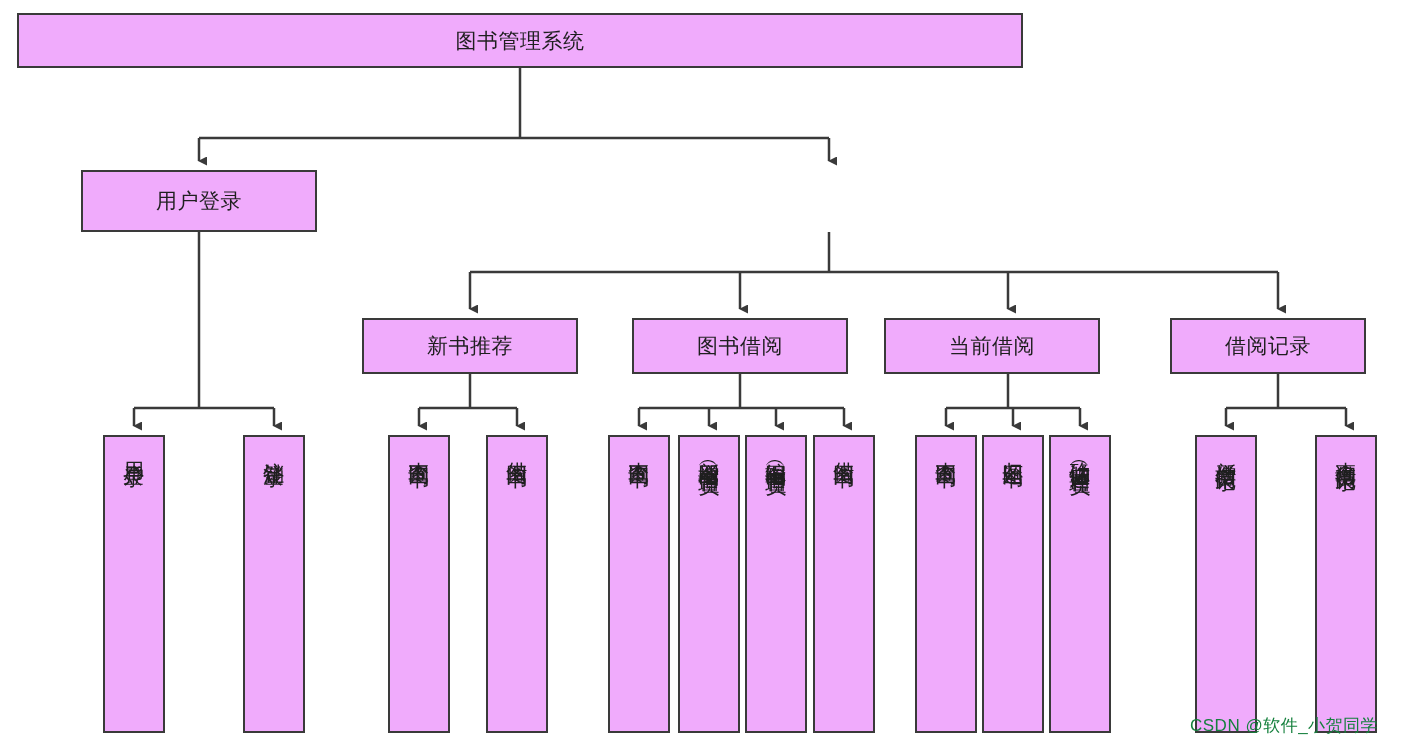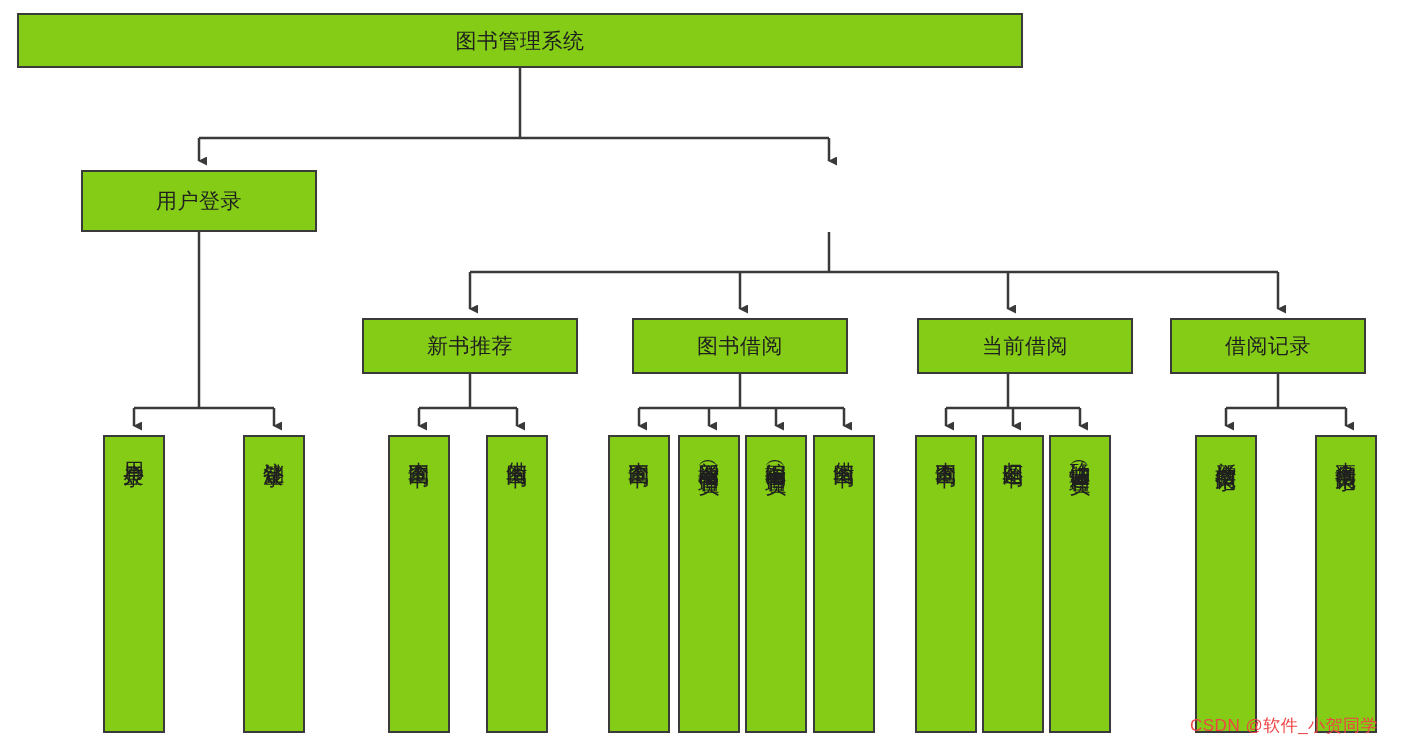--- a/index.html
+++ b/index.html
@@ -22,21 +22,21 @@
     position: absolute;
     left: 0;
     top: 0;
     width: 1405px;
     height: 747px;
   }
   .node-box {
     position: absolute;
     box-sizing: border-box;
     border: 2px solid #3a3a3a;
-    background: #84cc16;
+    background: #f0abfc;
     display: flex;
     align-items: center;
     justify-content: center;
     color: #1f1f1f;
   }
   .node-label {
     font-size: 21px;
     line-height: 1.1;
     letter-spacing: 0.5px;
     white-space: nowrap;
@@ -53,21 +53,21 @@
     text-orientation: upright;
     white-space: normal;
     font-size: 21px;
     line-height: 1.32;
     letter-spacing: 2px;
     max-height: 278px;
   }
   .watermark {
     position: absolute;
     font-size: 17px;
-    color: #ef4444;
+    color: #15803d;
     white-space: nowrap;
     letter-spacing: 0.5px;
     pointer-events: none;
   }
 </style>
 </head>
 <body>
 
 <div id="diagram-root">
 
@@ -121,21 +121,21 @@
   <div class="node-box" style="left: 81px; top: 170px; width: 236px; height: 62px;">
     <span class="node-label">用户登录</span>
   </div>
 
   <div class="node-box" style="left: 362px; top: 318px; width: 216px; height: 56px;">
     <span class="node-label">新书推荐</span>
   </div>
   <div class="node-box" style="left: 632px; top: 318px; width: 216px; height: 56px;">
     <span class="node-label">图书借阅</span>
   </div>
-  <div class="node-box" style="left: 917px; top: 318px; width: 216px; height: 56px;">
+  <div class="node-box" style="left: 884px; top: 318px; width: 216px; height: 56px;">
     <span class="node-label">当前借阅</span>
   </div>
   <div class="node-box" style="left: 1170px; top: 318px; width: 196px; height: 56px;">
     <span class="node-label">借阅记录</span>
   </div>
 
   <div class="node-box vertical" style="left: 103px; top: 435px; width: 62px; height: 298px;">
     <span class="node-label">用户登录</span>
   </div>
   <div class="node-box vertical" style="left: 243px; top: 435px; width: 62px; height: 298px;">

